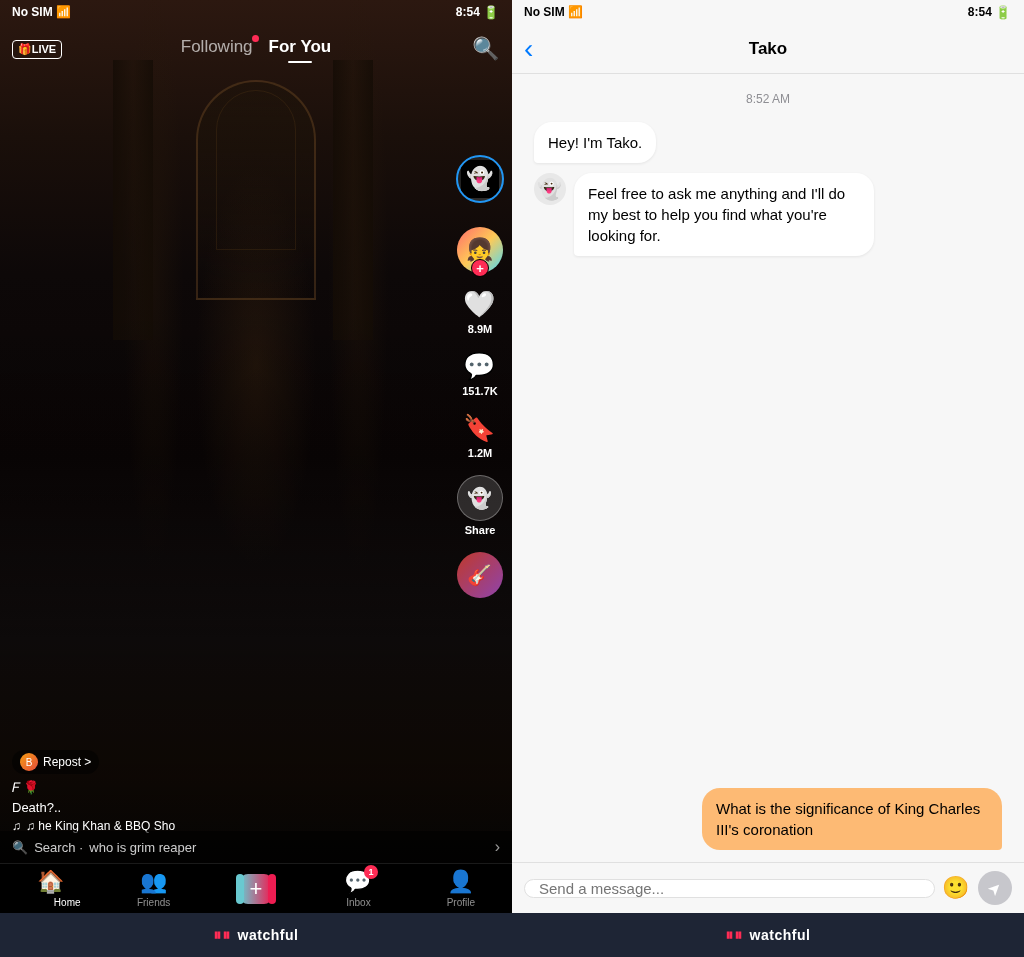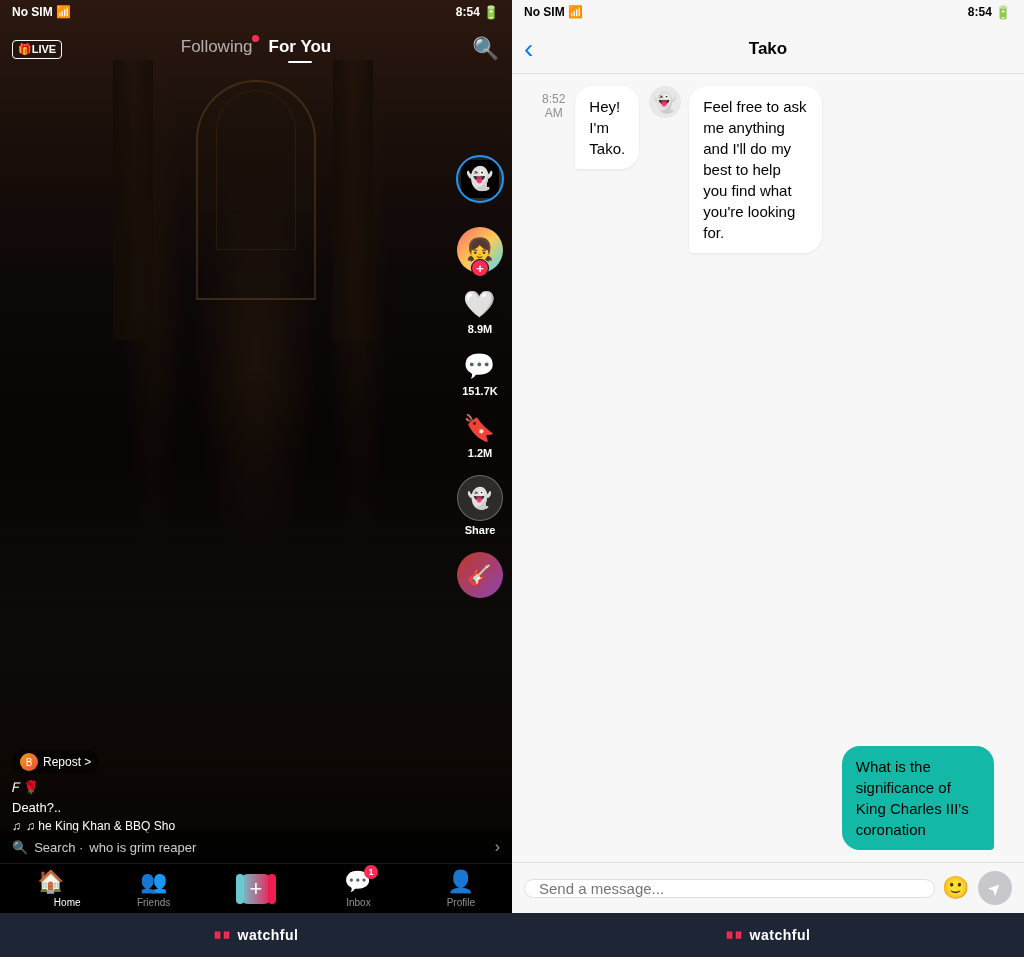--- a/index.html
+++ b/index.html
@@ -529,23 +529,23 @@
 
     .chat-title {
       font-size: 17px;
       font-weight: 700;
       color: #000;
     }
 
     .chat-messages {
       flex: 1;
       overflow-y: auto;
-      padding: 12px 30px;
-      display: flex;
-      flex-direction: row;
+      padding: 12px 22px;
+      display: flex;
+      flex-direction: column;
       gap: 10px;
     }
 
     .chat-timestamp {
       text-align: center;
       color: #8e8e93;
       font-size: 12px;
       margin: 6px 0;
     }
 
@@ -580,21 +580,21 @@
     }
 
     .bubble.received {
       background: white;
       color: #000;
       border-radius: 18px 18px 18px 4px;
       box-shadow: 0 1px 3px rgba(0,0,0,0.08);
     }
 
     .bubble.sent {
-      background: #14b8a6;
+      background: #fdba74;
       color: #000;
       border-radius: 18px 18px 4px 18px;
       align-self: flex-end;
       margin-top: 8px;
     }
 
     .message-row.sent-row {
       justify-content: flex-end;
     }
 

